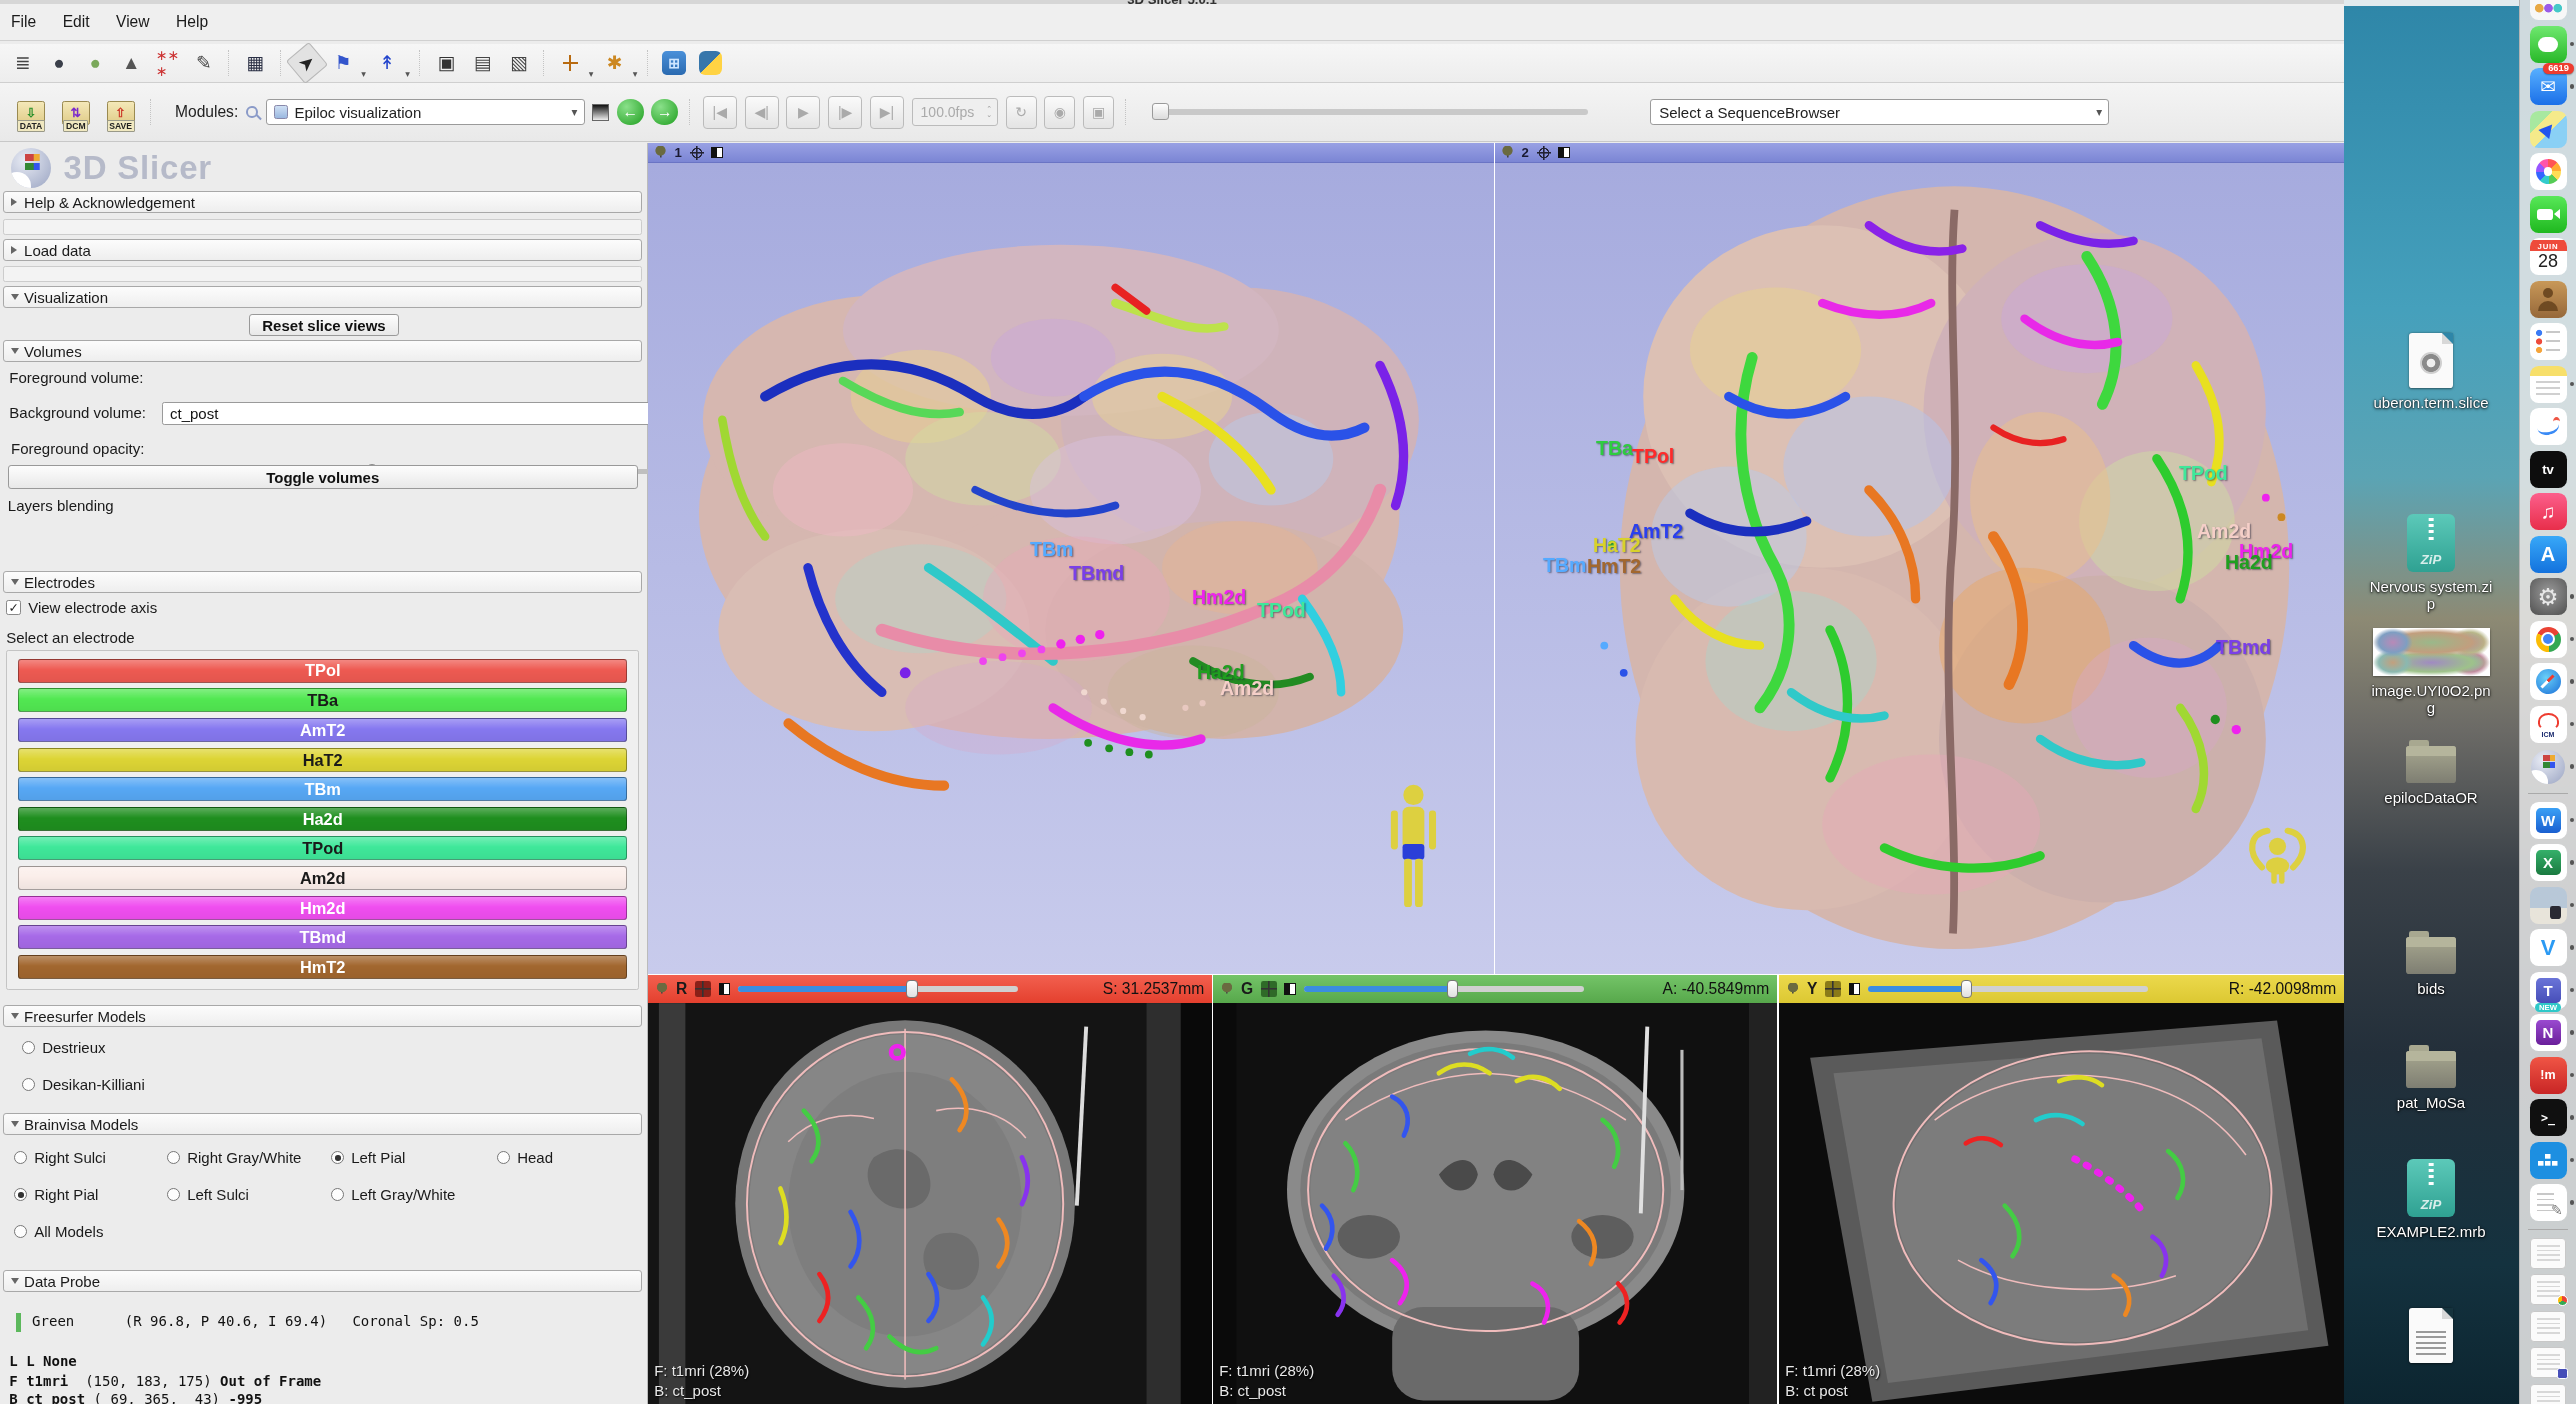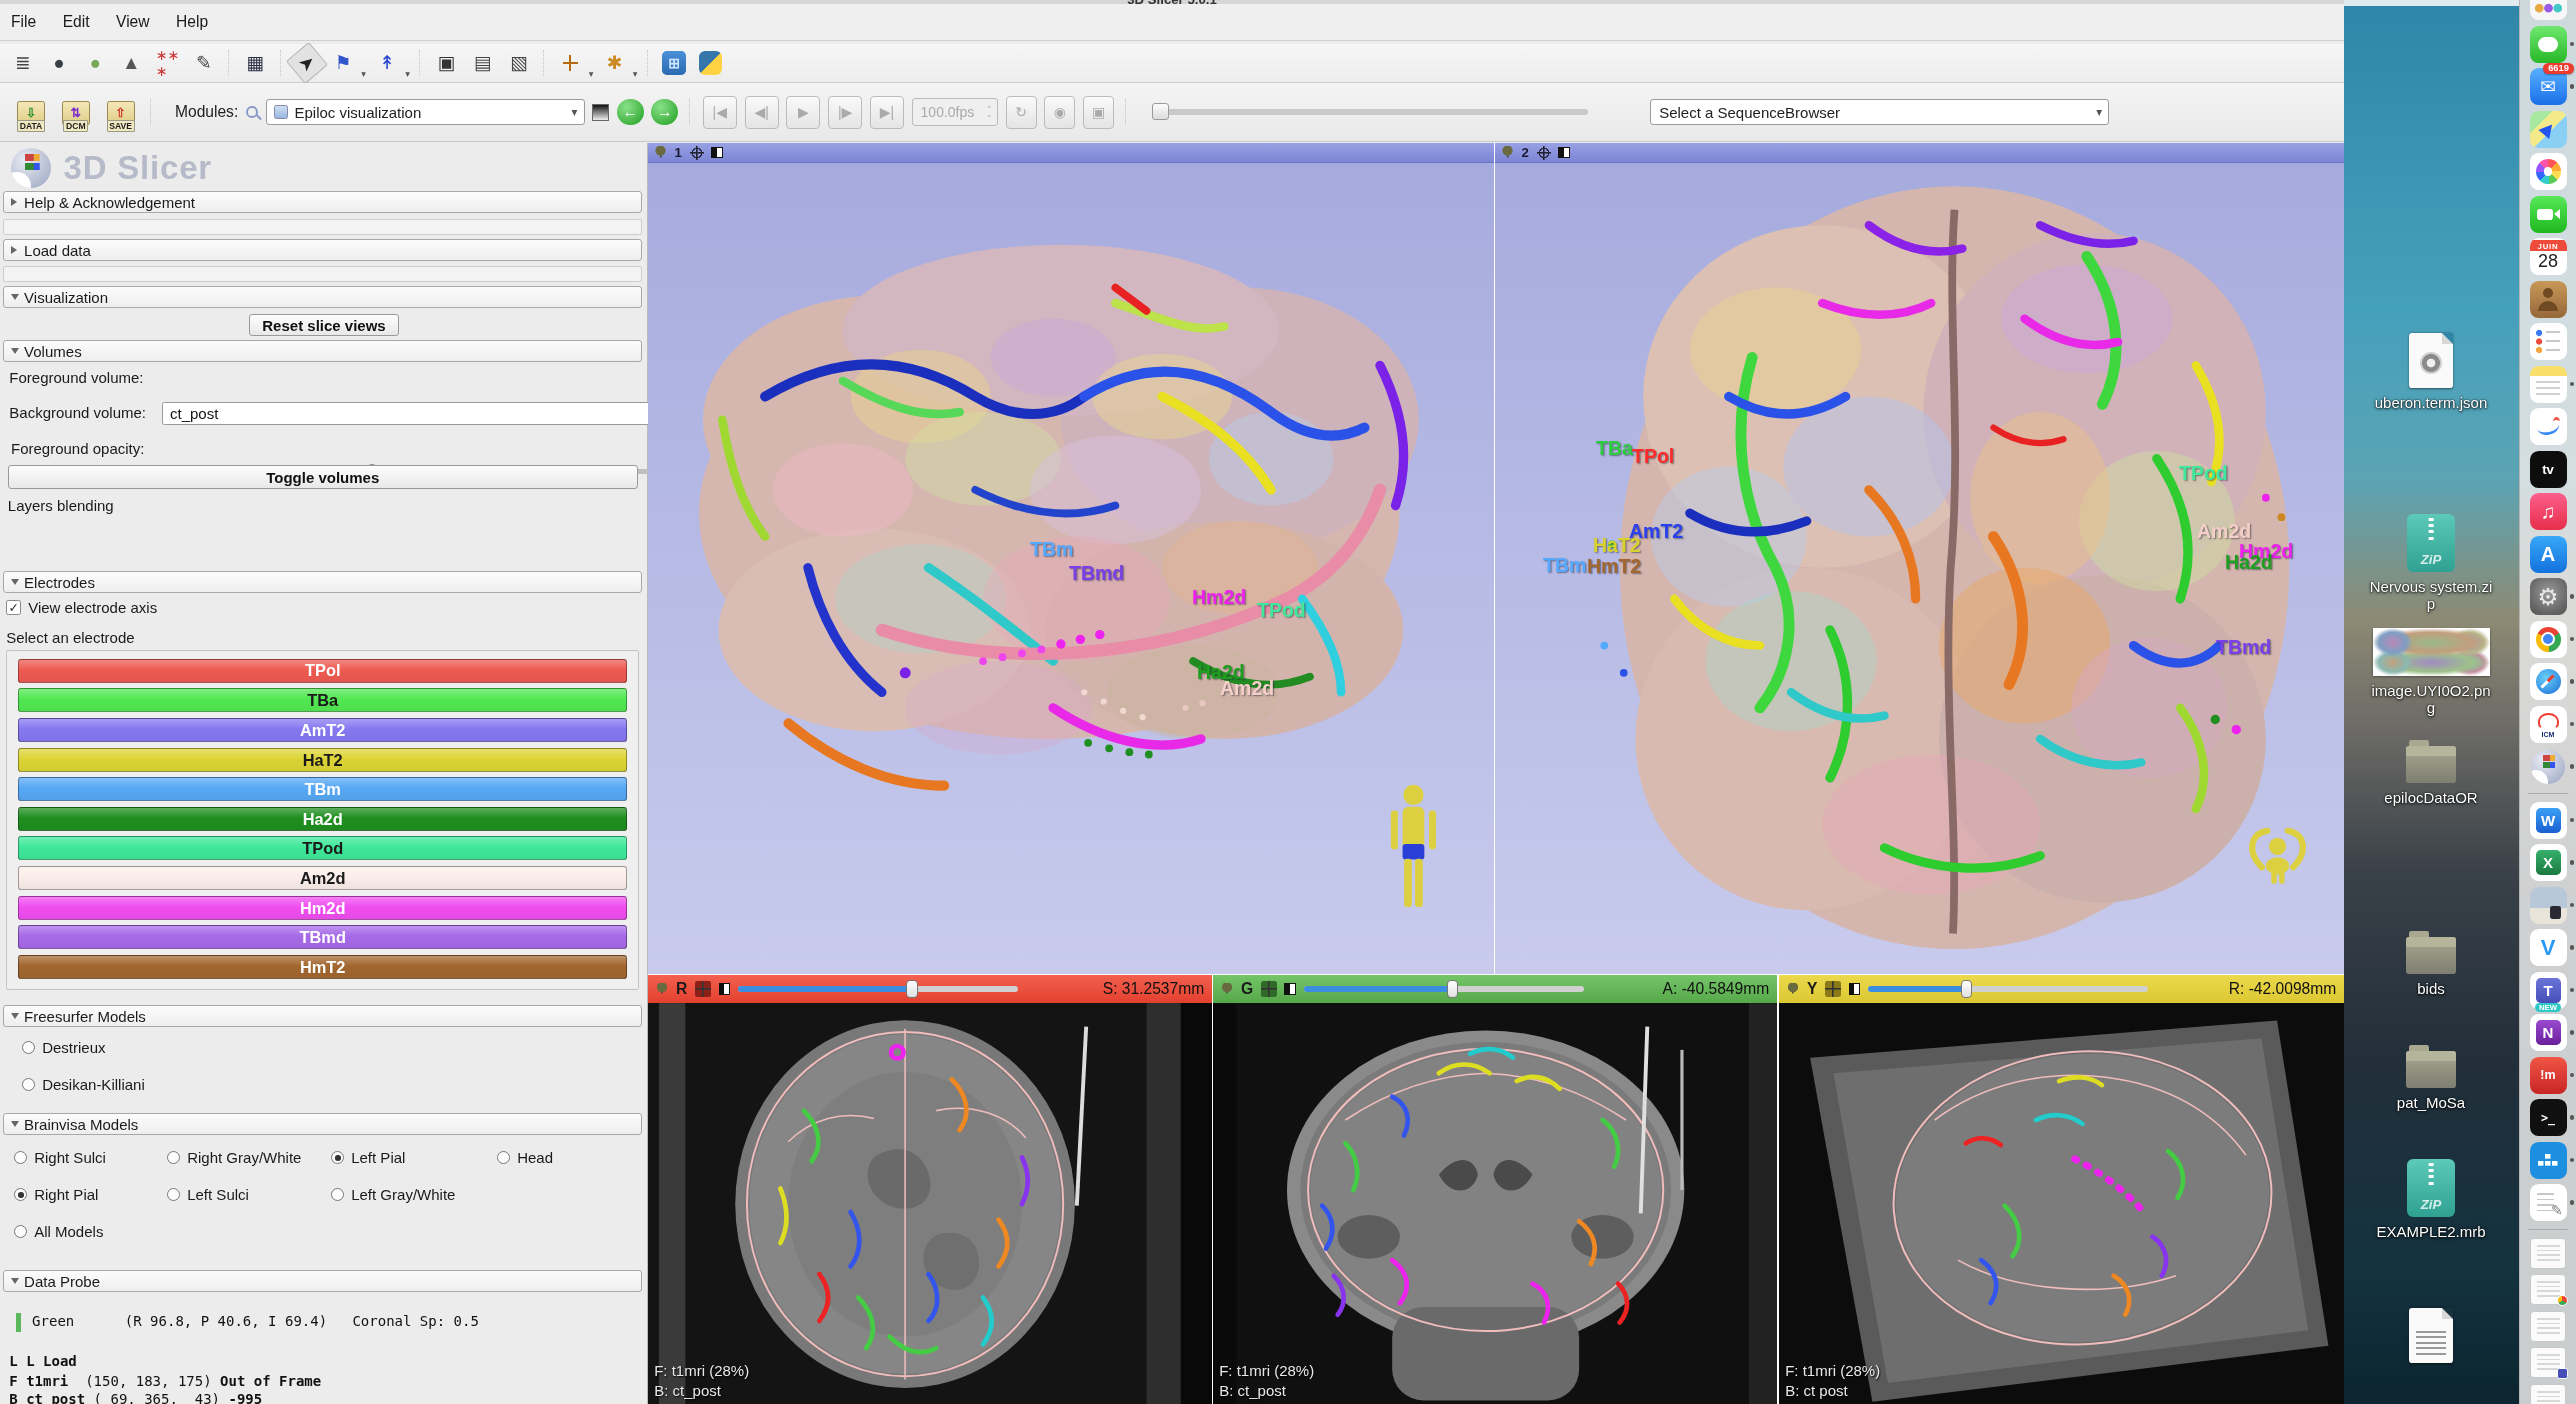--- a/index.html
+++ b/index.html
@@ -429,21 +429,21 @@
     <div class="ritem" style="top:1080px;left:14px">
         <span class="radio"></span>
         <span class="lbl">All Models</span>
       </div>
 
     <div class="abs sec open" style="top:1127px">
         <span>Data Probe</span>
       </div>
 
     <div class="abs probe" style="top:1170px;left:15.6px"><span class="gswatch"></span><span>Green</span>      <span>(R 96.8, P 40.6, I 69.4)</span>   <span>Coronal Sp: 0.5</span></div>
-    <div class="abs probe" style="top:1210px;left:9.3px"><b>L</b> <b style="font-weight:bold">L Load</b></div>
+    <div class="abs probe" style="top:1210px;left:9.3px"><b>L</b> <b style="font-weight:bold">L None</b></div>
     <div class="abs probe" style="top:1230px;left:9.3px"><b>F t1mri</b>  <span>(150, 183, 175)</span> <b>Out of Frame</b></div>
     <div class="abs probe" style="top:1248px;left:9.3px"><b>B ct post</b> <span>( 69, 365,  43)</span> <b>-995</b></div>
   </div>
 
   <div id="views">
 
     <div class="view3d" id="view1">
       <div class="vhead">
         <span class="pin-ic"></span>
         <span class="vnum">1</span>
@@ -754,21 +754,21 @@
         </div>
       </div>
     </div>
   </div>
 
   <div id="desktop">
     <div id="macmenubar"></div>
 
     <div class="file" style="top:333px">
       <span class="fi-json"></span>
-      <span class="flabel">uberon.term.json</span>
+      <span class="flabel">uberon.term.slice</span>
     </div>
     <div class="file" style="top:514px">
       <span class="fi-zip"></span>
       <span class="flabel">Nervous system.zip</span>
     </div>
     <div class="file" style="top:628px">
       <span class="fi-image"></span>
       <span class="flabel">image.UYI0O2.png</span>
     </div>
     <div class="file" style="top:737px">

